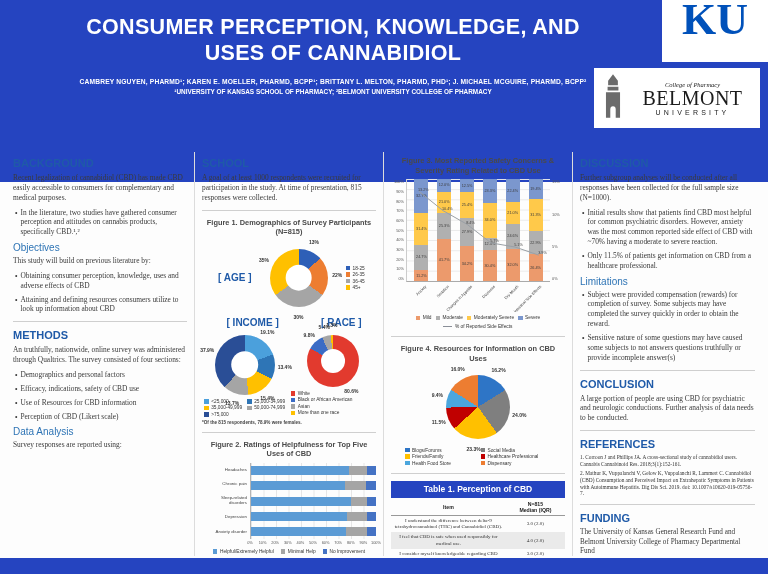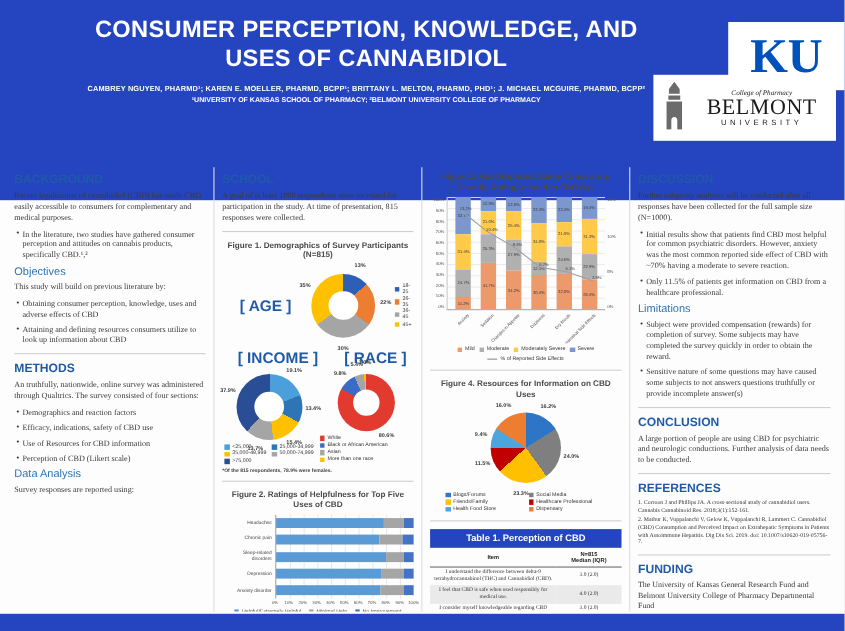--- a/index.html
+++ b/index.html
@@ -5,21 +5,21 @@
   html,body{margin:0;padding:0;background:#d8d8d8;}
   .poster{position:relative;width:768px;height:574px;background:#fdfdfd;overflow:hidden;
           font-family:"Liberation Sans",sans-serif;}
   
   header{position:absolute;top:0;left:0;right:0;height:182px;background:#2544c0;}
   .head-text{position:absolute;left:28px;top:14px;width:610px;text-align:center;color:#fff;}
   .title{font-size:21.5px;font-weight:bold;line-height:1.22;margin:0 auto;max-width:540px;letter-spacing:.3px;}
   .authors{margin-top:12px;font-size:6.7px;font-weight:bold;letter-spacing:.15px;}
   .affils{margin-top:3px;font-size:6.4px;font-weight:bold;}
   .ku-box{position:absolute;top:0;right:0;width:106px;height:62px;background:#fff;
-          display:flex;align-items:center;justify-content:center;margin-top:20px;}
+          display:flex;align-items:flex-start;justify-content:center;}
   .ku-box span{font-family:"Liberation Serif",serif;font-weight:bold;font-size:44px;color:#0051ba;line-height:.9;}
   .belmont-box{position:absolute;top:68px;right:8px;width:166px;height:60px;background:#fff;
           display:flex;align-items:center;gap:5px;padding:3px 6px;box-sizing:border-box;}
   .bel-text{flex:1;text-align:center;color:#1b1b1b;}
   .bel-college{font-family:"Liberation Serif",serif;font-style:italic;font-size:6.5px;}
   .bel-name{font-family:"Liberation Serif",serif;font-size:20px;letter-spacing:.5px;line-height:1.05;}
   .bel-univ{font-size:7px;letter-spacing:3.2px;}
   
   main{position:absolute;top:150px;left:0;right:0;bottom:16px;display:grid;
        grid-template-columns:1fr 1fr 1fr 1fr;padding:2px 6px;box-sizing:border-box;}
@@ -27,21 +27,21 @@
   .col:last-child{border-right:none;}
   .h2{color:#1f5aa8;font-size:11px;font-weight:bold;margin:3px 0 4px;}
   .h3{color:#2e74b5;font-size:10px;font-weight:normal;margin:5px 0 3px;}
   .body{font-family:"Liberation Serif",serif;font-size:7.4px;color:#3a3a3a;line-height:1.33;margin:0 0 5px;}
   .bullet{display:flex;gap:3px;margin:0 1px 4px 2px;}
   .bdot{font-size:7px;color:#3a3a3a;line-height:1.33;}
   .btxt{font-family:"Liberation Serif",serif;font-size:7.4px;color:#3a3a3a;line-height:1.33;}
   .divider{border-top:1px solid #cfcfcf;margin:7px 0;}
   .figtitle{font-size:7.4px;font-weight:bold;color:#4a4a4a;text-align:center;margin:2px 2px 4px;line-height:1.3;}
   .fnote{font-size:4.6px;font-weight:bold;color:#444;margin:3px 0 0;}
-  .bracket{color:#1f5aa8;font-weight:bold;font-size:14px;white-space:nowrap;padding-left:16px;}
+  .bracket{color:#1f5aa8;font-weight:bold;font-size:10px;white-space:nowrap;padding-left:16px;}
   
   .donut{position:relative;border-radius:50%;flex:none;}
   .donut .hole{position:absolute;left:50%;top:50%;width:46%;height:46%;background:#fff;border-radius:50%;
                transform:translate(-50%,-50%);}
   .dlabel{position:absolute;transform:translate(-50%,-50%);font-size:5px;font-weight:bold;color:#333;white-space:nowrap;}
   #age-donut{width:58px;height:58px;}
   #race-donut{width:52px;height:52px;}
   #income-donut{width:60px;height:60px;}
   #fig4-pie{width:64px;height:64px;}
   .donut-pad{padding:8px 16px;}
@@ -153,21 +153,21 @@
             <span class="bdot">•</span>
             <span class="btxt">Attaining and defining resources consumers utilize to look up information about CBD</span>
           </div>
         </div>
       <div class="divider"></div>
       <div class="h2">METHODS</div>
       <p class="body">An truthfully, nationwide, online survey was administered through Qualtrics. The survey consisted of four sections:</p>
       <div>
           <div class="bullet">
             <span class="bdot">•</span>
-            <span class="btxt">Demographics and reaction factors</span>
+            <span class="btxt">Demographics and personal factors</span>
           </div>
           <div class="bullet">
             <span class="bdot">•</span>
             <span class="btxt">Efficacy, indications, safety of CBD use</span>
           </div>
           <div class="bullet">
             <span class="bdot">•</span>
             <span class="btxt">Use of Resources for CBD information</span>
           </div>
           <div class="bullet">

